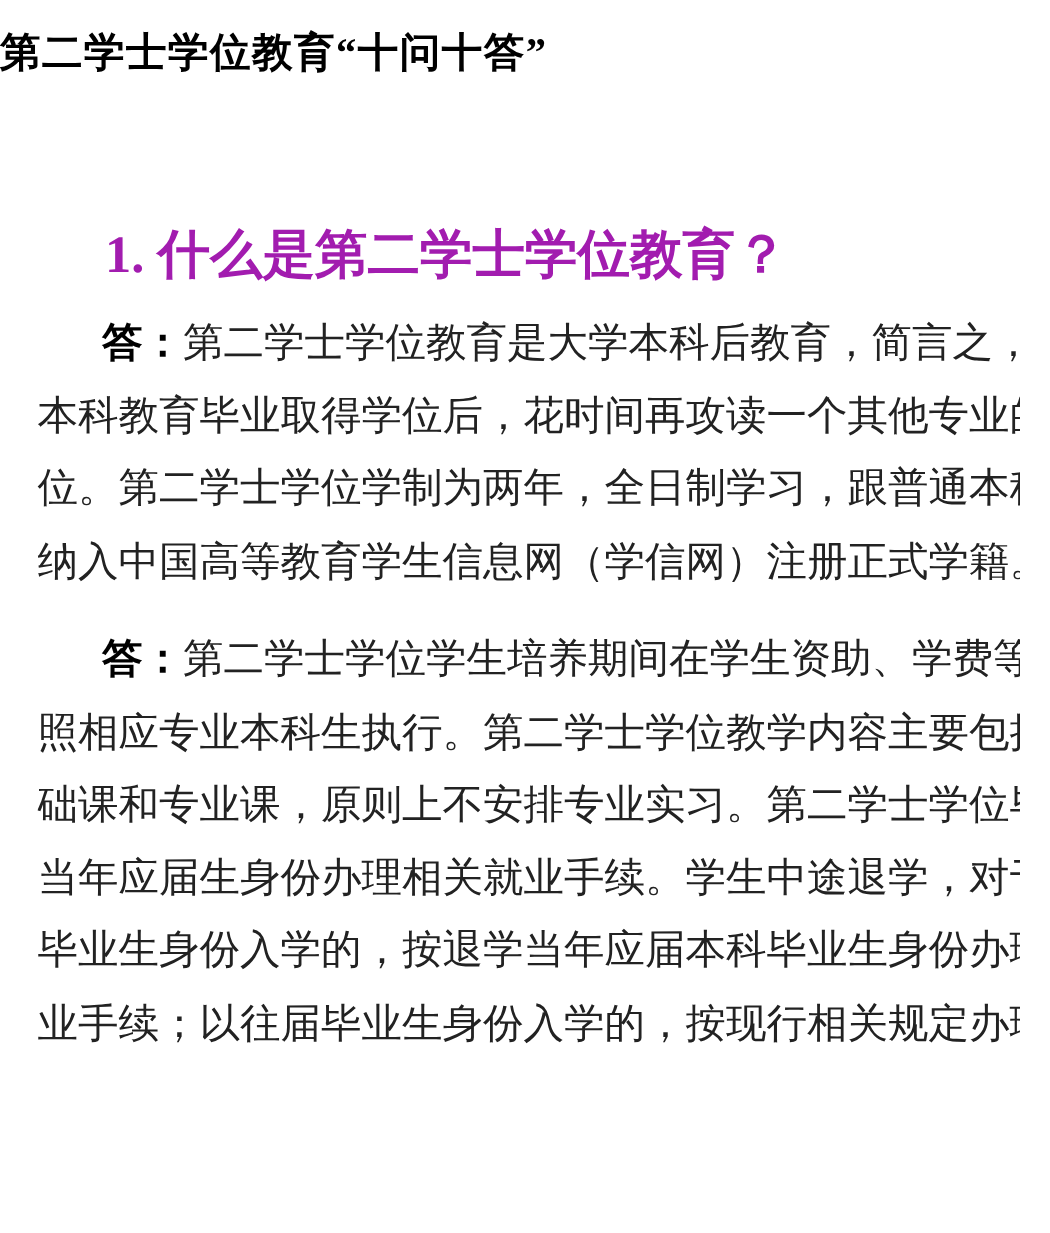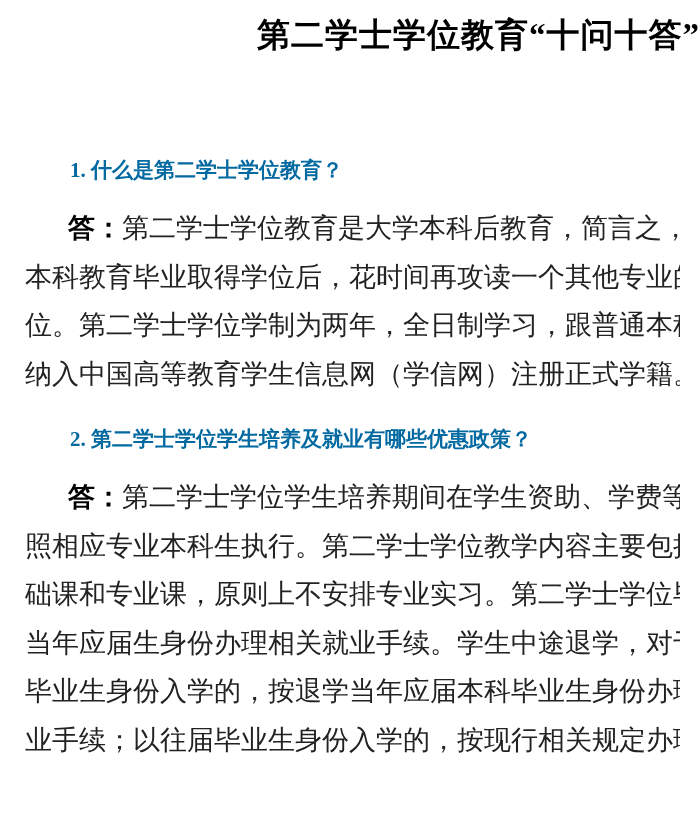--- a/index.html
+++ b/index.html
@@ -12,34 +12,34 @@
     width: 700px;
     height: 822px;
     background: #ffffff;
     overflow: hidden;
     font-family: "Liberation Serif", serif;
     color: #222222;
   }
   .doc-title {
     margin: 0;
     padding-top: 13px;
-    text-align: right;
-    font-size: 33px;
+    text-align: left;
+    font-size: 27px;
     line-height: 44px;
     font-weight: 700;
     color: #000000;
     letter-spacing: 1px;
   }
   .question {
     margin: 0 20px 0 25px;
     padding-left: 45px;
-    font-size: 21px;
+    font-size: 35px;
     line-height: 34px;
     font-weight: 700;
-    color: #0369a1;
+    color: #a21caf;
   }
   .question.q1 { margin-top: 96px; }
   .question.q2 { margin-top: 24px; }
   .para {
     margin: 17px 20px 0 25px;
   }
   .line {
     font-size: 27px;
     line-height: 48.5px;
     height: 48.5px;
@@ -77,21 +77,20 @@
       <div class="line first">
         <span class="ans-label">答：</span><span>第二学士学位教育是大学本科后教育，简言之，在普通</span>
       </div>
       <div class="line fill">本科教育毕业取得学位后，花时间再攻读一个其他专业的学士学</div>
       <div class="line fill">位。第二学士学位学制为两年，全日制学习，跟普通本科一样，</div>
       <div class="line last">纳入中国高等教育学生信息网（学信网）注册正式学籍。</div>
     </div>
   </section>
 
   <section>
-    <h2 class="question q2">2. 第二学士学位学生培养及就业有哪些优惠政策？</h2>
     <div class="para">
       <div class="line first">
         <span class="ans-label">答：</span><span>第二学士学位学生培养期间在学生资助、学费等方面参</span>
       </div>
       <div class="line fill">照相应专业本科生执行。第二学士学位教学内容主要包括专业基</div>
       <div class="line fill">础课和专业课，原则上不安排专业实习。第二学士学位毕业生按</div>
       <div class="line fill">当年应届生身份办理相关就业手续。学生中途退学，对于以应届</div>
       <div class="line fill">毕业生身份入学的，按退学当年应届本科毕业生身份办理相关就</div>
       <div class="line fill">业手续；以往届毕业生身份入学的，按现行相关规定办理相关就</div>
     </div>

